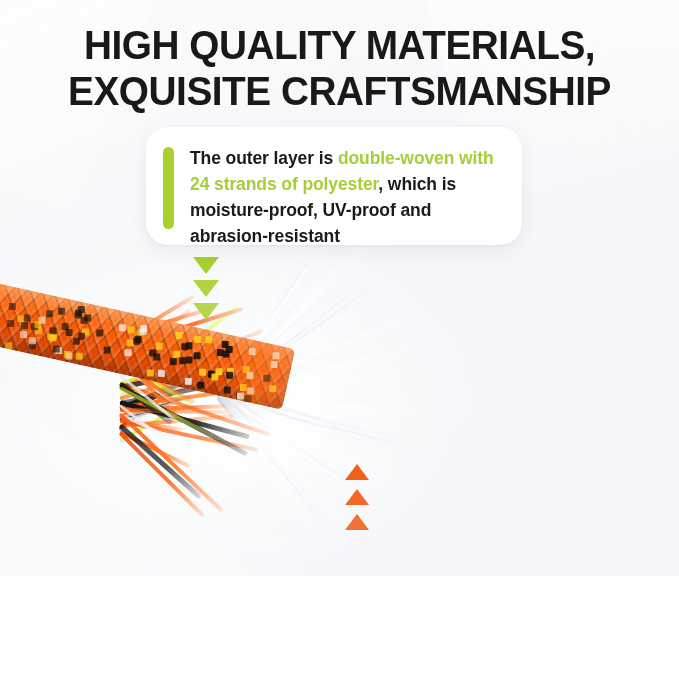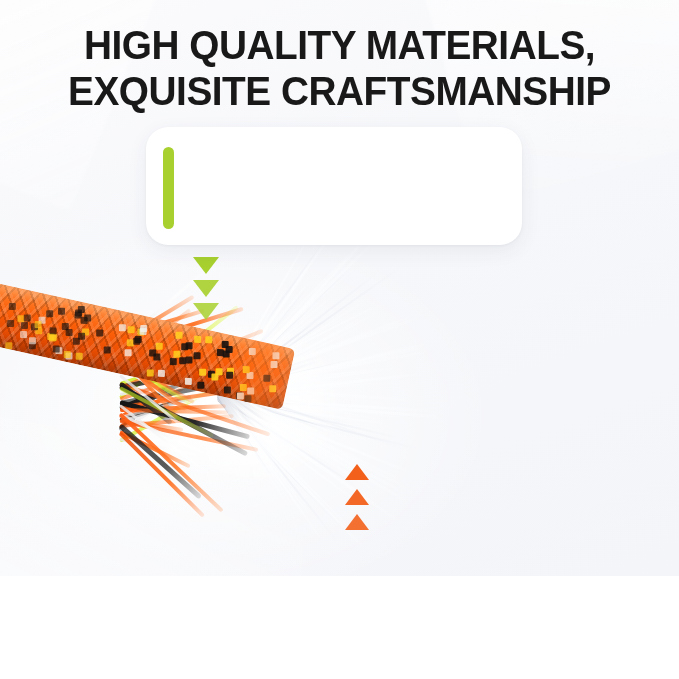--- a/index.html
+++ b/index.html
@@ -549,16 +549,19 @@
   <div class="arrow down" style="left:193px; top:257px; opacity:1;"></div>
   <div class="arrow down" style="left:193px; top:280px; opacity:0.92;"></div>
   <div class="arrow down" style="left:193px; top:303px; opacity:0.85;"></div>
 
   <div class="arrow up" style="left:345px; top:464px; opacity:1;"></div>
   <div class="arrow up" style="left:345px; top:489px; opacity:0.95;"></div>
   <div class="arrow up" style="left:345px; top:514px; opacity:0.9;"></div>
 
   <div class="card" id="card-top">
     <div class="accent"></div>
+    <div class="ctext">
+      <span>The outer layer is </span><span class="hl-green">double-woven with 24 strands of polyester</span><span>, which is moisture-proof, UV-proof and abrasion-resistant</span>
+    </div>
   </div>
 
 
 </div>
 
 </body></html>

